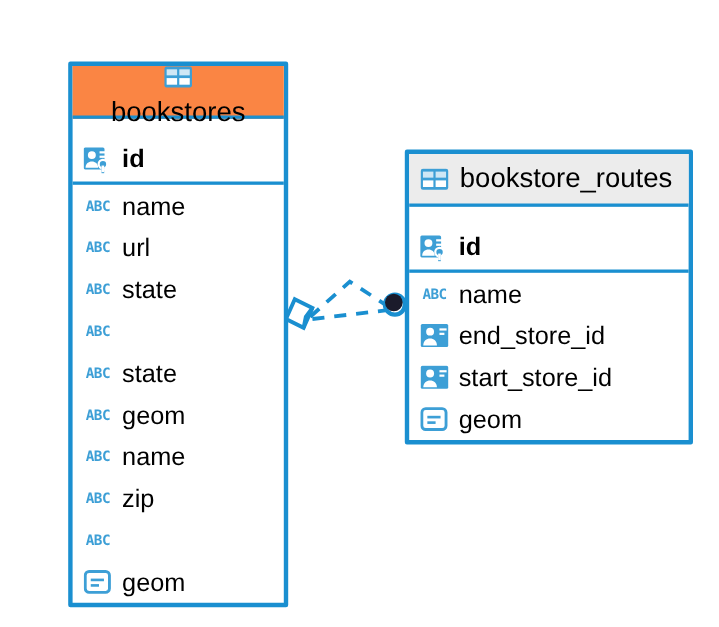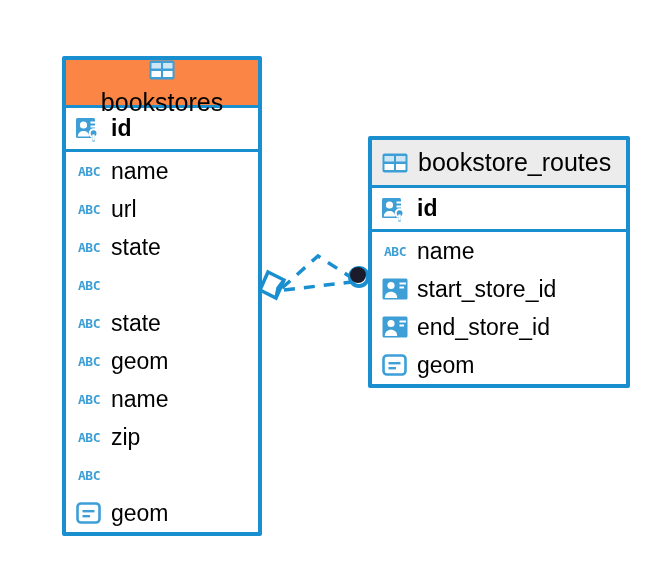--- a/index.html
+++ b/index.html
@@ -53,20 +53,21 @@
     display: flex;
     align-items: center;
     box-sizing: border-box;
     height: 38px;
     padding: 0 10px;
     gap: 9px;
   }
   .field-row.pk {
     height: 44px;
     border-bottom: 3px solid #1a8fd0;
+    margin-top: 16px;
   }
   .field-name {
     font-size: 23px;
     color: #000000;
     line-height: 1;
     white-space: nowrap;
   }
   .field-row.pk .field-name { font-weight: bold; }
 
   
@@ -252,32 +253,32 @@
     </div>
 
     <div class="field-row">
       <svg class="icon icon-fk" viewBox="0 0 26 22">
         <rect x="0.5" y="0.5" width="25" height="21" rx="1.5" fill="#3d9fd6"></rect>
         <circle cx="9" cy="7.5" r="3.6" fill="#ffffff"></circle>
         <path d="M2.8 20c0-4 2.9-6.2 6.2-6.2s6.2 2.2 6.2 6.2z" fill="#ffffff"></path>
         <rect x="17.5" y="4.5" width="6.5" height="2" fill="#ffffff"></rect>
         <rect x="17.5" y="8.5" width="4.5" height="2" fill="#ffffff"></rect>
       </svg>
-      <span class="field-name">start_store_id</span>
+      <span class="field-name">end_store_id</span>
     </div>
 
     <div class="field-row">
       <svg class="icon icon-fk" viewBox="0 0 26 22">
         <rect x="0.5" y="0.5" width="25" height="21" rx="1.5" fill="#3d9fd6"></rect>
         <circle cx="9" cy="7.5" r="3.6" fill="#ffffff"></circle>
         <path d="M2.8 20c0-4 2.9-6.2 6.2-6.2s6.2 2.2 6.2 6.2z" fill="#ffffff"></path>
         <rect x="17.5" y="4.5" width="6.5" height="2" fill="#ffffff"></rect>
         <rect x="17.5" y="8.5" width="4.5" height="2" fill="#ffffff"></rect>
       </svg>
-      <span class="field-name">end_store_id</span>
+      <span class="field-name">start_store_id</span>
     </div>
 
     <div class="field-row">
       <svg class="icon icon-geom" viewBox="0 0 26 24">
         <rect x="1.5" y="2.5" width="22" height="19" rx="3.5" fill="#ffffff" stroke="#3d9fd6" stroke-width="2.6"></rect>
         <rect x="6.5" y="9" width="12" height="2.4" fill="#3d9fd6"></rect>
         <rect x="6.5" y="14" width="7.5" height="2.4" fill="#3d9fd6"></rect>
       </svg>
       <span class="field-name">geom</span>
     </div>

